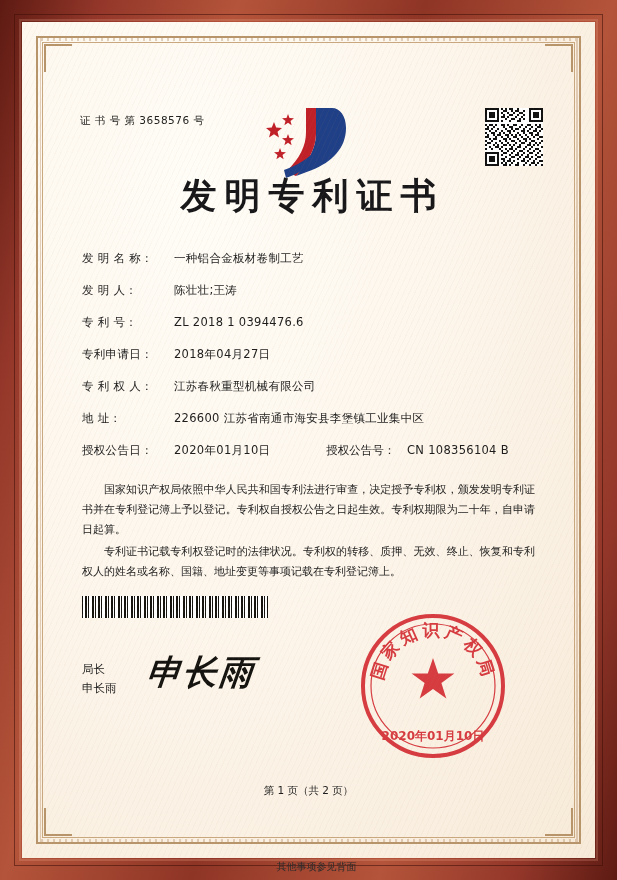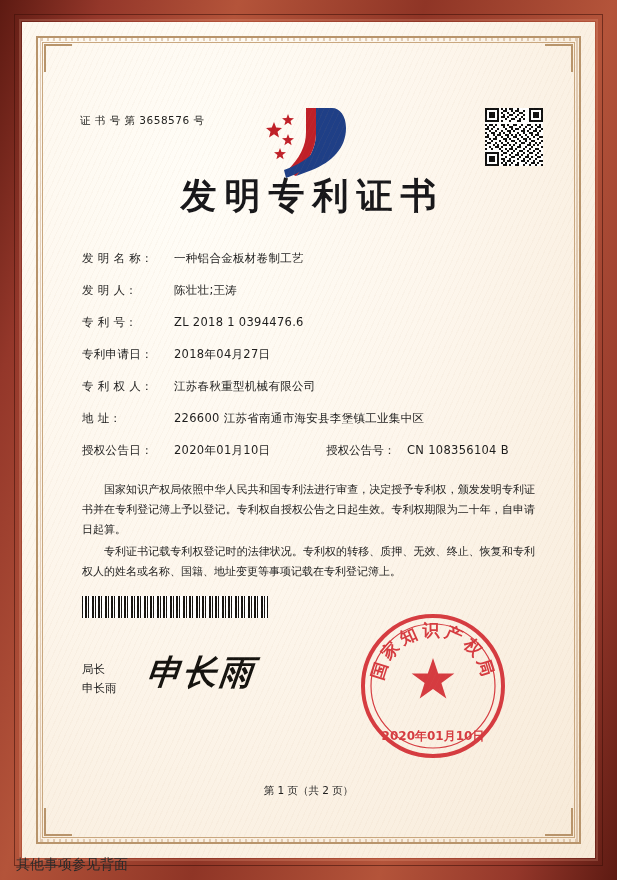--- a/index.html
+++ b/index.html
@@ -579,13 +579,13 @@
             </g>
           </svg>
         </div>
 
         <div class="page-no">第 1 页（共 2 页）</div>
       </div>
     </div>
   </div>
 </div>
 
-<div style="position:absolute;left:0;right:0;bottom:6px;text-align:left;font-size:14px;color:#2a2a2a;padding-left:16px;">其他事项参见背面</div>
+<div style="position:absolute;left:0;right:0;bottom:6px;text-align:center;font-size:10px;color:#2a2a2a;padding-left:16px;">其他事项参见背面</div>
 
 </body></html>

